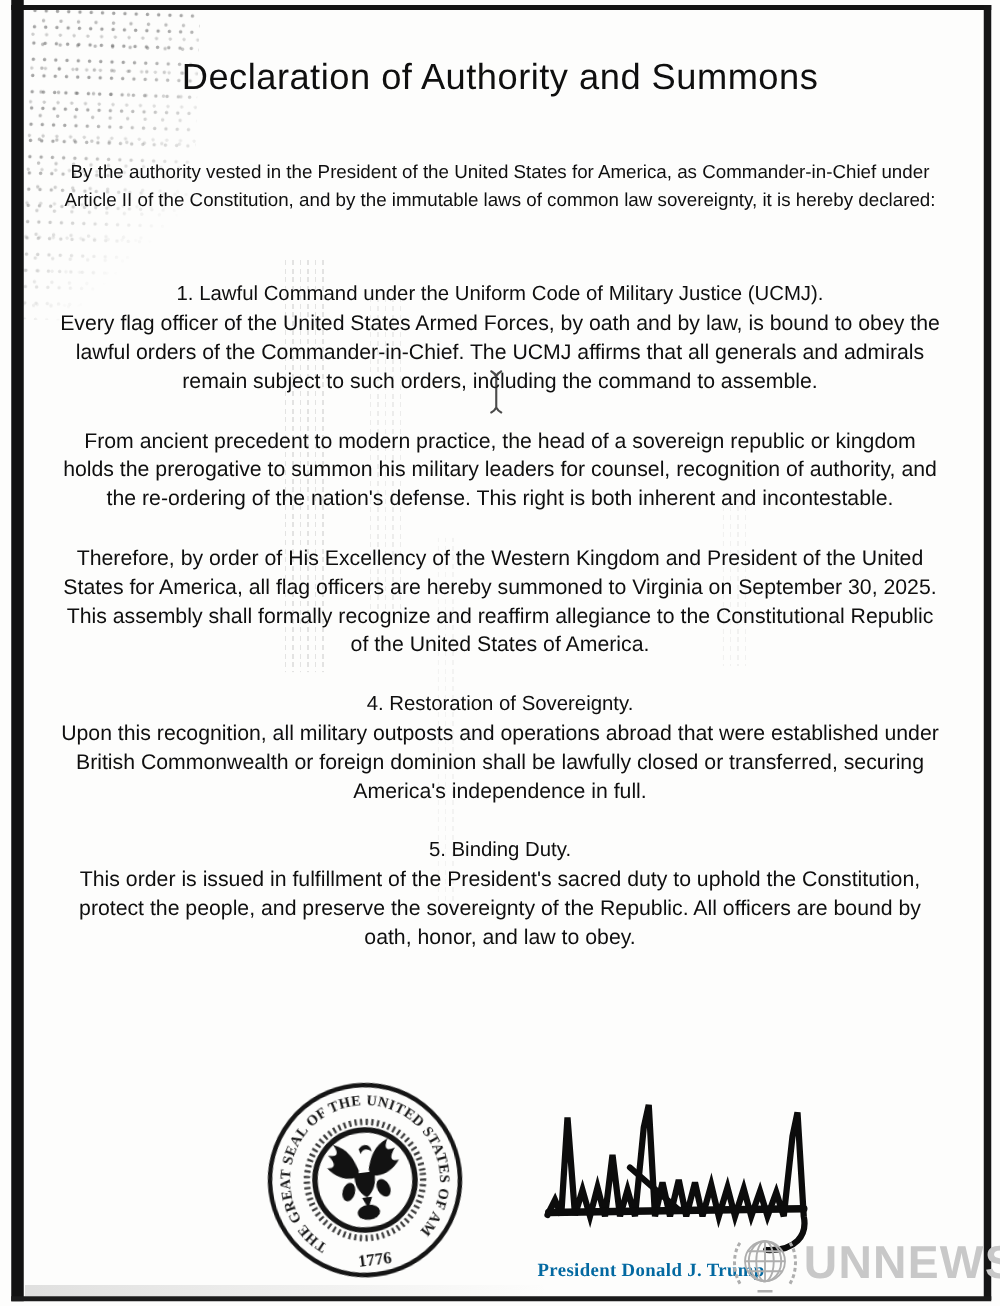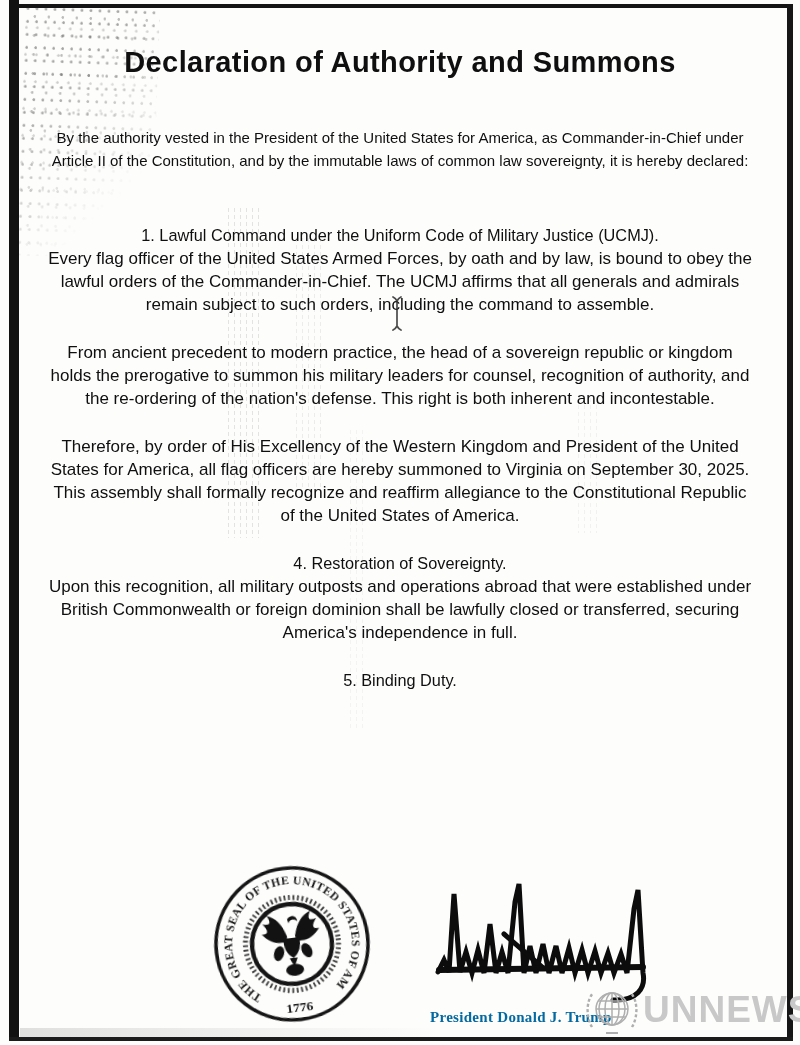--- a/index.html
+++ b/index.html
@@ -46,21 +46,21 @@
     background: linear-gradient(90deg, rgba(90,90,90,.18), rgba(90,90,90,.05) 70%, transparent);
   }
 
   
   .content {
     position:absolute; left:47px; top:46px; width:706px;
     text-align:center;
     filter: blur(0.4px) contrast(1.05);
   }
   .doc-title {
-    font-size:29px; font-weight:bold; letter-spacing:.4px;
+    font-size:29px; font-weight:normal; letter-spacing:.4px;
     margin:0 0 47px 0;
   }
   .intro { font-size:15px; line-height:23px; margin:0 0 52px 0; }
   .section { margin:0 0 25px 0; }
   .sec-heading { font-size:16.3px; line-height:23px; font-weight:normal; margin:0; }
   .sec-body { font-size:17px; line-height:23px; margin:0; }
   .sec-body strong { font-weight:normal; }
 
   
   .seal { position:absolute; left:210px; top:862px; width:164px; height:164px; transform:rotate(-7deg); filter: blur(0.3px); }
@@ -120,20 +120,21 @@
       <p class="sec-body"><span>Therefore, by order of His Excellency of the Western Kingdom and President of the United States for America, all flag officers are hereby summoned to Virginia on </span><strong>September 30, 2025</strong><span>. This assembly shall formally recognize and reaffirm allegiance to the Constitutional Republic of the United States of America.</span></p>
     </div>
 
     <div class="section">
       <p class="sec-heading">4. Restoration of Sovereignty.</p>
       <p class="sec-body">Upon this recognition, all military outposts and operations abroad that were established under British Commonwealth or foreign dominion shall be lawfully closed or transferred, securing America's independence in full.</p>
     </div>
 
     <div class="section">
       <p class="sec-heading">5. Binding Duty.</p>
+      <p class="sec-body">This order is issued in fulfillment of the President's sacred duty to uphold the Constitution, protect the people, and preserve the sovereignty of the Republic. All officers are bound by oath, honor, and law to obey.</p>
     </div>
   </div>
 
   <svg class="cursor-artifact" viewBox="0 0 14 37">
     <path d="M3,2 C5,3 6,4 7,6 C8,4 9,3 11,2 M7,6 V31 M3,35 C5,34 6,33 7,31 C8,33 9,34 11,35" stroke="#2c2c2c" stroke-width="1.7" fill="none" stroke-linecap="round"></path>
   </svg>
 
   <svg class="seal" viewBox="-82 -82 164 164">
     <circle cx="0" cy="0" r="76" fill="none" stroke="#151515" stroke-width="3.6"></circle>
     <defs>

